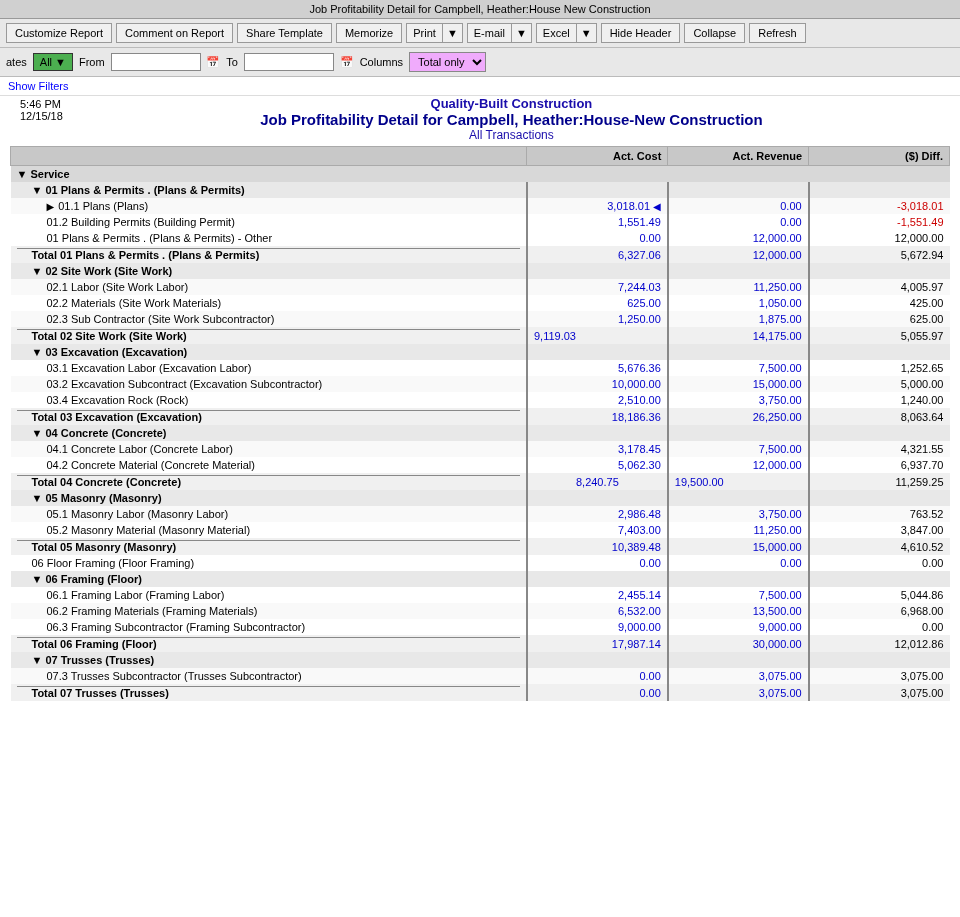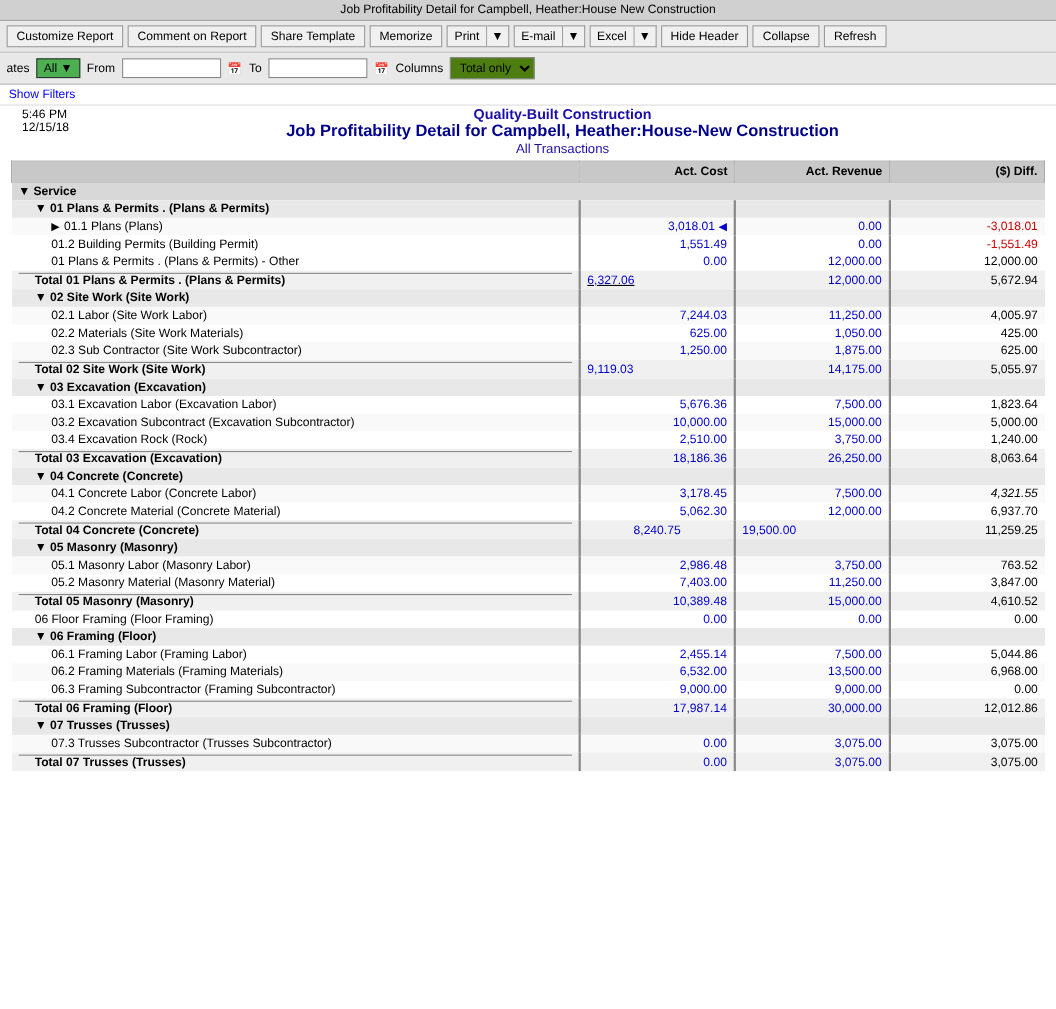--- a/index.html
+++ b/index.html
@@ -60,21 +60,21 @@
       font-size: 11px;
       color: #000;
       display: flex;
       align-items: center;
       gap: 3px;
     }
     .filter-select {
       border: 1px solid #888;
       padding: 2px 4px;
       font-size: 11px;
-      background: #4d7c0f;
+      background: #f0abfc;
     }
     .cal-icon { font-size: 11px; color: #555; }
 
     
     .show-filters {
       padding: 3px 8px;
       color: blue;
       font-size: 11px;
       cursor: pointer;
       text-decoration: none;
@@ -234,21 +234,21 @@
           <td style="text-align: right; border-left: 2px solid rgb(136, 136, 136);"><span class="red-val">-1,551.49</span></td>
         </tr>
         <tr>
           <td><span style="padding-left:30px">01 Plans &amp; Permits  . (Plans &amp; Permits) - Other</span></td>
           <td style="text-align: right; border-left: 2px solid rgb(136, 136, 136);"><span class="blue">0.00</span></td>
           <td style="text-align: right; border-left: 2px solid rgb(136, 136, 136);"><span class="blue">12,000.00</span></td>
           <td style="text-align: right; border-left: 2px solid rgb(136, 136, 136);"><span class="">12,000.00</span></td>
         </tr>
         <tr style="background: rgb(240, 240, 240);">
           <td><span style="font-weight:bold;padding-left:15px;border-top:1px solid #888;display:inline-block;width:100%">Total 01 Plans &amp; Permits  . (Plans &amp; Permits)</span></td>
-          <td style="text-align: left; border-left: 2px solid rgb(136, 136, 136); text-decoration: underline;"><span class="blue">6,327.06</span></td>
+          <td style="text-align: right; border-left: 2px solid rgb(136, 136, 136);"><span class="blue">6,327.06</span></td>
           <td style="text-align: right; border-left: 2px solid rgb(136, 136, 136);"><span class="blue">12,000.00</span></td>
           <td style="text-align: right; border-left: 2px solid rgb(136, 136, 136);"><span class="">5,672.94</span></td>
         </tr>
         <tr style="background: rgb(232, 232, 232);">
           <td><span style="font-weight:bold;padding-left:15px">▼ 02 Site Work (Site Work)</span></td>
           <td style="text-align: right; border-left: 2px solid rgb(136, 136, 136);"></td>
           <td style="text-align: right; border-left: 2px solid rgb(136, 136, 136);"></td>
           <td style="text-align: right; border-left: 2px solid rgb(136, 136, 136);"></td>
         </tr>
         <tr style="background: rgb(249, 249, 249);">
@@ -278,21 +278,21 @@
         <tr style="background: rgb(232, 232, 232);">
           <td><span style="font-weight:bold;padding-left:15px">▼ 03 Excavation (Excavation)</span></td>
           <td style="text-align: right; border-left: 2px solid rgb(136, 136, 136);"></td>
           <td style="text-align: right; border-left: 2px solid rgb(136, 136, 136);"></td>
           <td style="text-align: right; border-left: 2px solid rgb(136, 136, 136);"></td>
         </tr>
         <tr>
           <td><span style="padding-left:30px">03.1 Excavation Labor (Excavation Labor)</span></td>
           <td style="text-align: right; border-left: 2px solid rgb(136, 136, 136);"><span class="blue">5,676.36</span></td>
           <td style="text-align: right; border-left: 2px solid rgb(136, 136, 136);"><span class="blue">7,500.00</span></td>
-          <td style="text-align: right; border-left: 2px solid rgb(136, 136, 136);"><span class="">1,823.64</span></td>
+          <td style="text-align: right; border-left: 2px solid rgb(136, 136, 136);"><span class="">1,252.65</span></td>
         </tr>
         <tr style="background: rgb(249, 249, 249);">
           <td><span style="padding-left:30px">03.2 Excavation Subcontract (Excavation Subcontractor)</span></td>
           <td style="text-align: right; border-left: 2px solid rgb(136, 136, 136);"><span class="blue">10,000.00</span></td>
           <td style="text-align: right; border-left: 2px solid rgb(136, 136, 136);"><span class="blue">15,000.00</span></td>
           <td style="text-align: right; border-left: 2px solid rgb(136, 136, 136);"><span class="">5,000.00</span></td>
         </tr>
         <tr>
           <td><span style="padding-left:30px">03.4 Excavation Rock (Rock)</span></td>
           <td style="text-align: right; border-left: 2px solid rgb(136, 136, 136);"><span class="blue">2,510.00</span></td>
@@ -308,21 +308,21 @@
         <tr style="background: rgb(232, 232, 232);">
           <td><span style="font-weight:bold;padding-left:15px">▼ 04 Concrete (Concrete)</span></td>
           <td style="text-align: right; border-left: 2px solid rgb(136, 136, 136);"></td>
           <td style="text-align: right; border-left: 2px solid rgb(136, 136, 136);"></td>
           <td style="text-align: right; border-left: 2px solid rgb(136, 136, 136);"></td>
         </tr>
         <tr style="background: rgb(249, 249, 249);">
           <td><span style="padding-left:30px">04.1 Concrete Labor (Concrete Labor)</span></td>
           <td style="text-align: right; border-left: 2px solid rgb(136, 136, 136);"><span class="blue">3,178.45</span></td>
           <td style="text-align: right; border-left: 2px solid rgb(136, 136, 136);"><span class="blue">7,500.00</span></td>
-          <td style="text-align: right; border-left: 2px solid rgb(136, 136, 136); font-style: italic;"><span class="">4,321.55</span></td>
+          <td style="text-align: right; border-left: 2px solid rgb(136, 136, 136);"><span class="">4,321.55</span></td>
         </tr>
         <tr>
           <td><span style="padding-left:30px">04.2 Concrete Material (Concrete Material)</span></td>
           <td style="text-align: right; border-left: 2px solid rgb(136, 136, 136);"><span class="blue">5,062.30</span></td>
           <td style="text-align: right; border-left: 2px solid rgb(136, 136, 136);"><span class="blue">12,000.00</span></td>
           <td style="text-align: right; border-left: 2px solid rgb(136, 136, 136);"><span class="">6,937.70</span></td>
         </tr>
         <tr style="background: rgb(240, 240, 240);">
           <td><span style="font-weight:bold;padding-left:15px;border-top:1px solid #888;display:inline-block;width:100%">Total 04 Concrete (Concrete)</span></td>
           <td style="text-align: center; border-left: 2px solid rgb(136, 136, 136); margin-top: 36px;"><span class="blue">8,240.75</span></td>

